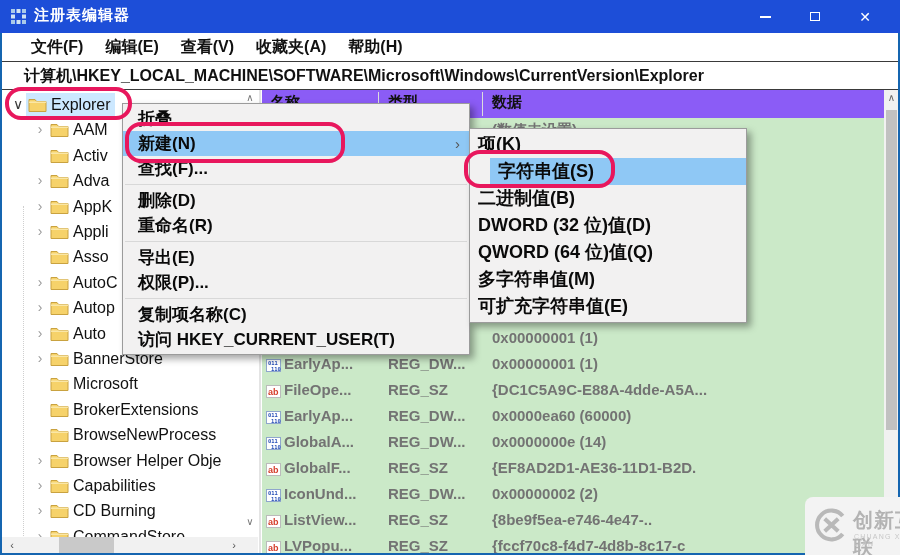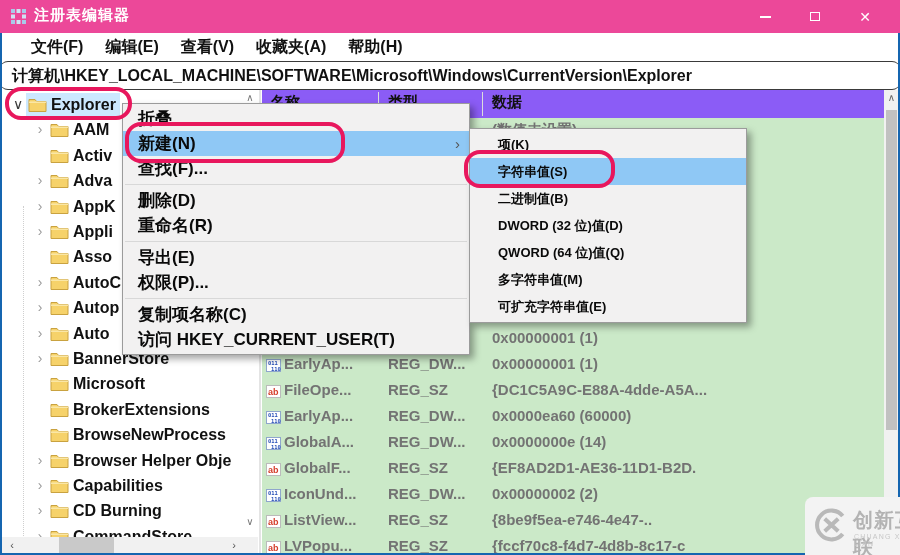--- a/index.html
+++ b/index.html
@@ -1,52 +1,52 @@
 <!DOCTYPE html>
 <html><head>
 <meta charset="utf-8">
 <style>
   * { margin:0; padding:0; box-sizing:border-box; }
   body { background:#888; font-family:"Liberation Sans", sans-serif; }
   #window { position:relative; width:900px; height:555px; background:#fff; overflow:hidden;
             font-family:"Liberation Sans", sans-serif; }
 
   
-  .titlebar { position:absolute; left:0; top:0; width:900px; height:33px; background:#ec4899; }
+  .titlebar { position:absolute; left:0; top:0; width:900px; height:33px; background:#1d4ed8; }
   .app-icon { position:absolute; left:10px; top:8px; width:17px; height:17px; }
   .win-title { position:absolute; left:34px; top:6px; color:#fff; font-size:15px; font-weight:700; letter-spacing:1px; }
   .winbtns { position:absolute; right:10px; top:0; height:33px; display:flex; }
   .wbtn { width:50px; height:33px; display:flex; align-items:center; justify-content:center; color:#fff; }
   .glyph-min { display:block; width:11px; height:2px; background:#fff; }
   .glyph-max { display:block; width:10px; height:9px; border:1.4px solid #fff; }
   .glyph-close { font-size:14px; line-height:14px; }
 
   
   .menubar { position:absolute; left:0; top:33px; width:900px; height:28px; background:#fff; display:flex; padding-left:20px; }
   .mb-item { padding:0 11px; line-height:28px; font-size:16px; font-weight:700; color:#111; }
   .addrbar { position:absolute; left:0; top:61px; width:900px; height:29px; background:#fff;
              border-top:1px solid #3a3a3a; border-bottom:1px solid #3a3a3a;
-             line-height:27px; padding-left:12px; font-size:16px; font-weight:700; color:#111; white-space:nowrap;border-radius:8px; }
+             line-height:27px; padding-left:24px; font-size:16px; font-weight:700; color:#111; white-space:nowrap; }
 
   
   .wb { position:absolute; background:#1565b0; z-index:25; }
   .wb-l { left:0; top:33px; width:2px; height:522px; }
   .wb-r { left:898px; top:33px; width:2px; height:522px; }
   .wb-b { left:0; top:553px; width:900px; height:2px; }
 
   
   .tree { position:absolute; left:2px; top:90px; width:256px; height:447px; background:#fff; overflow:hidden; }
   .tree-guide { position:absolute; left:21px; top:116px; width:1px; height:424px; border-left:1px dotted #cfcfcf; }
   .trow { position:absolute; left:0; width:256px; height:25px; display:flex; align-items:center; white-space:nowrap; }
   .chev { width:16px; font-size:14px; line-height:25px; color:#9a9a9a; text-align:center; flex:none; }
   .chev.dark { color:#3a3a3a; }
   .selwrap { display:flex; align-items:center; height:24px; padding:0 4px 0 2px; }
   .selwrap.sel { background:#cce8ff; }
   .folder { width:19px; height:15px; flex:none; margin-right:4px; }
-  .tlabel { font-size:16px; font-weight:700; color:#111; }
+  .tlabel { font-size:16px; font-weight:400; color:#111; }
   .tree-vchev { position:absolute; left:243px; width:14px; font-size:10px; color:#777; text-align:center; }
   .vsplit { position:absolute; left:259px; top:90px; width:2px; height:463px; background:#e4e4e4; }
 
   
   .hscroll { position:absolute; left:2px; top:537px; width:256px; height:16px; background:#f1f1f1; z-index:5; }
   .hs-arrow { position:absolute; top:0; width:16px; height:16px; font-size:11px; line-height:16px; text-align:center; color:#555; }
   .hs-thumb { position:absolute; left:57px; top:0; width:55px; height:16px; background:#c9c9c9; }
 
   
   .rp-header { position:absolute; left:262px; top:90px; width:622px; height:28px; background:#8b5cf6; }
@@ -68,22 +68,22 @@
              border:1px solid #9b9b9b; box-shadow:4px 4px 7px rgba(0,0,0,0.35); padding:2px 0; z-index:10; }
   .mitem { position:relative; height:25px; line-height:25px; padding-left:15px; font-size:17px; font-weight:700; color:#0a0a0a; white-space:nowrap; }
   .mitem.hl { background:#8fc8f5; }
   .marrow { position:absolute; right:9px; top:0; font-size:15px; color:#555; font-weight:400; }
   .msep { height:7px; position:relative; }
   .msep::after { content:""; position:absolute; left:2px; right:2px; top:3px; border-top:1px solid #d8d8d8; }
 
   
   .submenu { position:absolute; left:469px; top:128px; width:278px; background:#f2f1f1;
              border:1px solid #9b9b9b; box-shadow:4px 4px 7px rgba(0,0,0,0.35); padding:2px 0; z-index:11; }
-  .smitem { height:27px; line-height:27px; padding-left:28px; font-size:13px; font-weight:700; color:#0a0a0a; white-space:nowrap; }
-  .smitem.hl { background:#8fc8f5; }
+  .smitem { height:27px; line-height:27px; padding-left:8px; font-size:18px; font-weight:700; color:#0a0a0a; white-space:nowrap; }
+  .smitem.hl { background:#8fc8f5;margin-left:20px; }
 
   
   .annot { position:absolute; border:4px solid #e8175d; border-radius:16px; background:transparent; z-index:20; pointer-events:none; }
   .an-explorer { left:5px;  top:87px;  width:127px; height:33px; }
   .an-new      { left:125px; top:122px; width:220px; height:41px; }
   .an-string   { left:464px; top:150px; width:151px; height:38px; }
 
   
   .watermark { position:absolute; left:757px; top:497px; width:123px; height:58px; background:#f3f3f3;
                border-radius:8px 0 0 0; z-index:30;margin-left:48px; }

